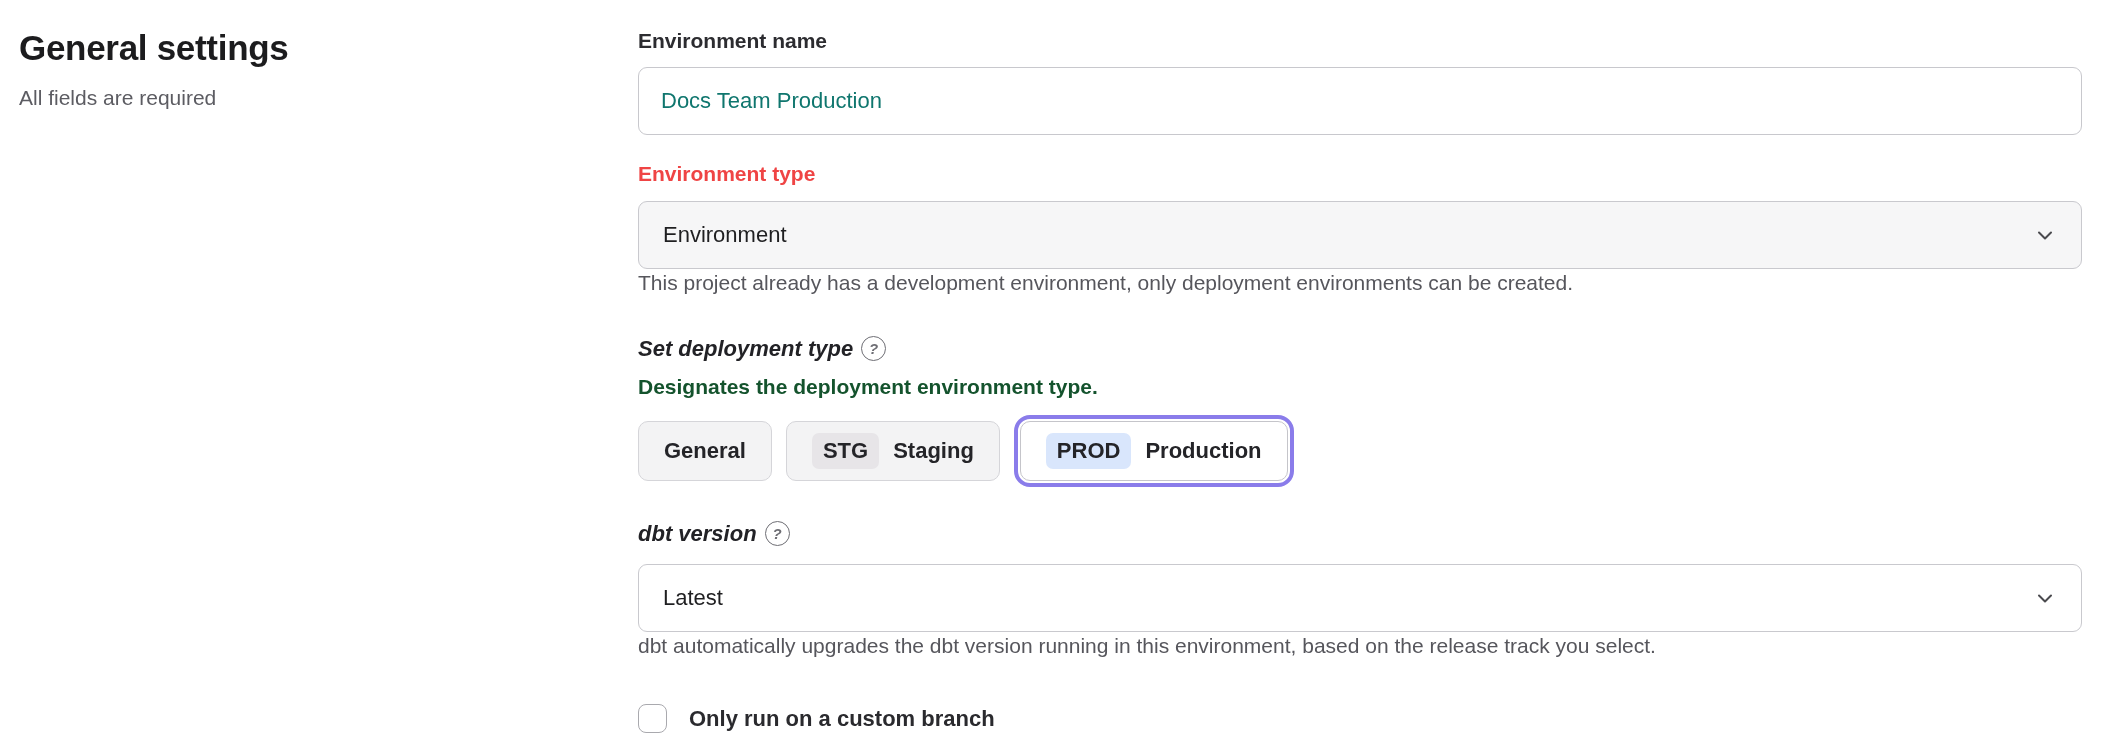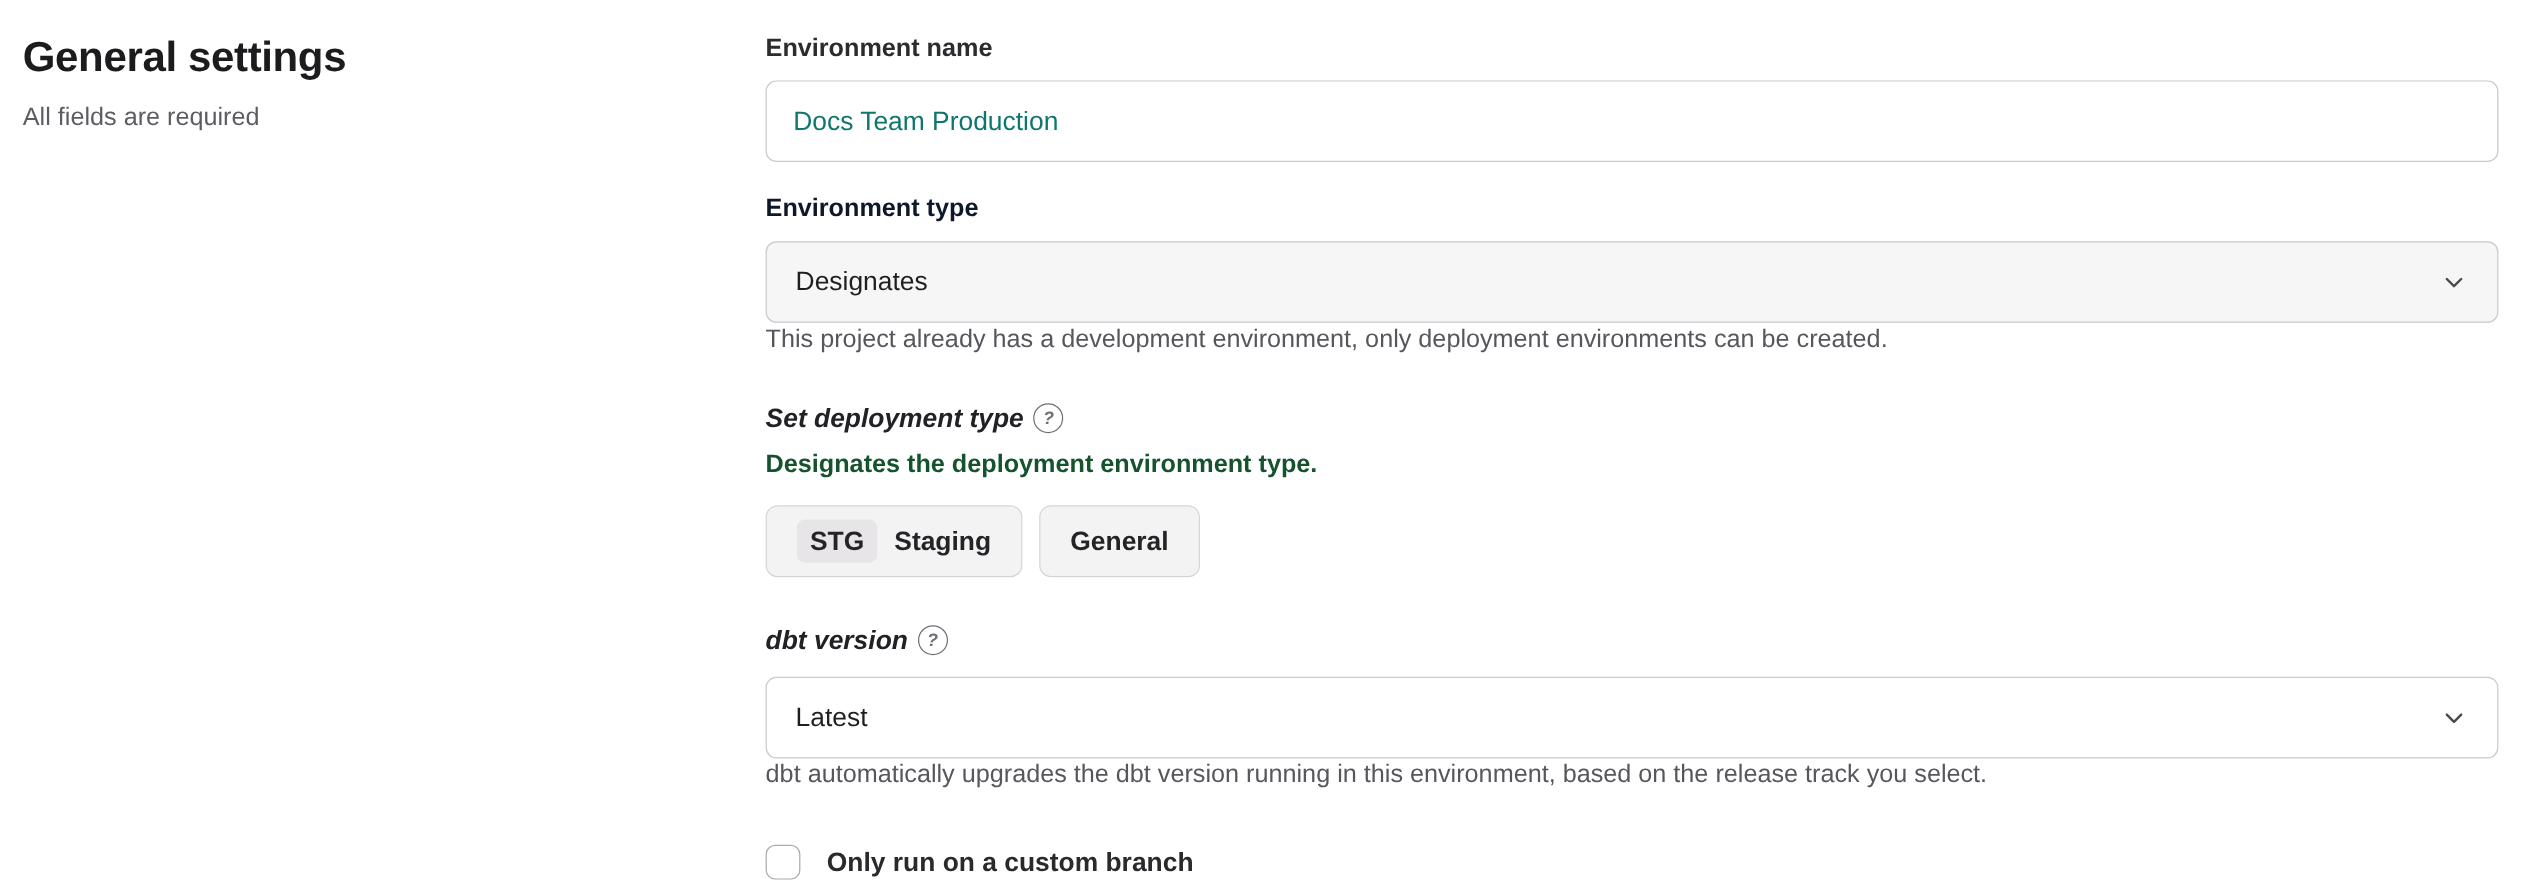--- a/index.html
+++ b/index.html
@@ -31,21 +31,21 @@
   
   .right-col { flex: 1 1 auto; min-width: 0; padding-top: 2px; }
 
   .field-label {
     font-size: 21px;
     font-weight: 700;
     color: #2c2c30;
     margin-bottom: 13px;
     line-height: 1.25;
   }
-  .field-label.disabled { color: #0f172a; }
+  .field-label.disabled { color: #ef4444; }
 
   .text-input {
     width: 100%;
     height: 68px;
     border: 1px solid #c8c8cd;
     border-radius: 9px;
     background: #ffffff;
     font-family: "Liberation Sans", "DejaVu Sans", sans-serif;
     font-size: 22px;
     color: #0f766e;
@@ -185,46 +185,50 @@
 
     
     <div class="field-label">Environment name</div>
     <input class="text-input" type="text" value="Docs Team Production" style="">
 
     <div class="section-gap-sm"></div>
 
     
     <div class="field-label disabled">Environment type</div>
     <div class="select-box disabled">
-      <span class="select-value">Designates</span>
+      <span class="select-value">Environment</span>
       <span class="chevron">
         <svg width="24" height="24" viewBox="0 0 24 24" fill="none">
           <polyline points="6,9.5 12,15.5 18,9.5" stroke="#4a4a4e" stroke-width="2" stroke-linecap="round" stroke-linejoin="round"></polyline>
         </svg>
       </span>
     </div>
     <div class="helper-text">This project already has a development environment, only deployment environments can be created.</div>
 
     <div class="section-gap-md"></div>
 
     
     <div class="section-heading">
       <span>Set deployment type</span>
       <span class="help-icon">?</span>
     </div>
     <div class="section-desc">Designates the deployment environment type.</div>
 
     <div class="btn-row">
       <button class="type-btn">
+
+        <span>General</span>
+      </button>
+      <button class="type-btn">
         <span class="badge">STG</span>
         <span>Staging</span>
       </button>
-      <button class="type-btn">
-
-        <span>General</span>
+      <button class="type-btn selected">
+        <span class="badge">PROD</span>
+        <span>Production</span>
       </button>
     </div>
 
     <div class="section-gap-md"></div>
 
     
     <div class="section-heading">
       <span>dbt version</span>
       <span class="help-icon">?</span>
     </div>

